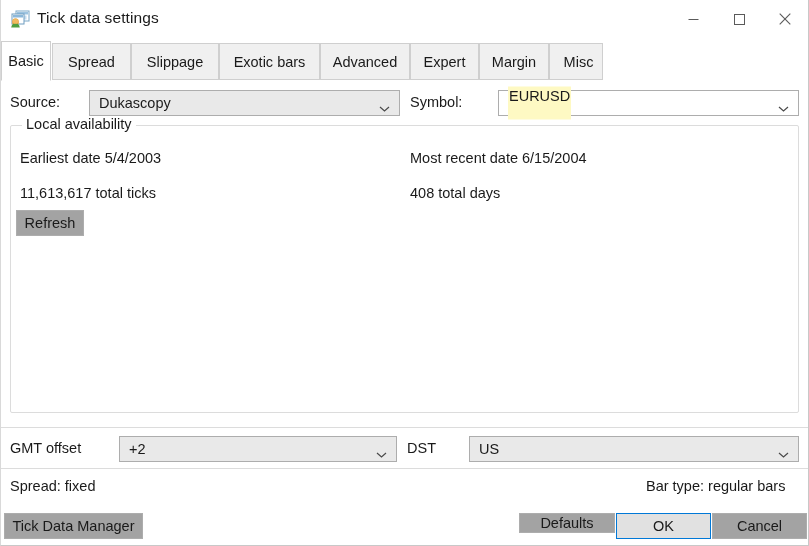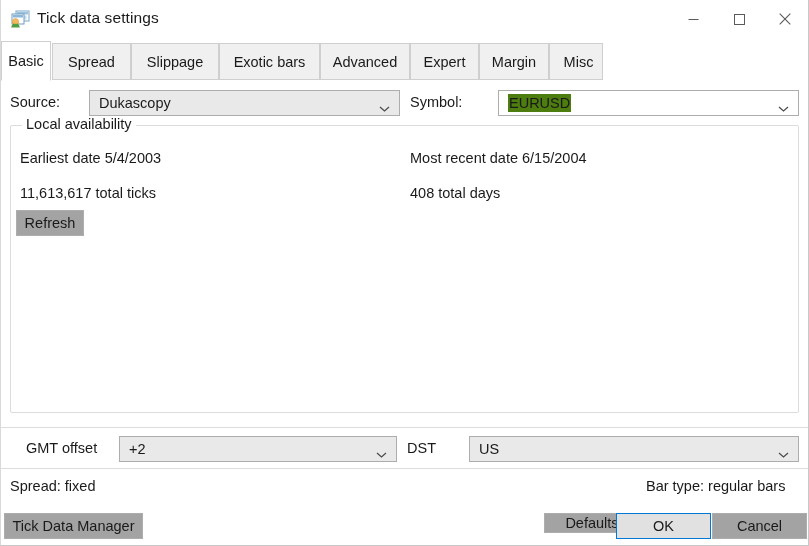--- a/index.html
+++ b/index.html
@@ -142,22 +142,22 @@
   }
   .combo.white { background: #ffffff; }
   .combo-text {
     position: absolute;
     left: 9px;
     font-size: 14.5px;
     color: #1a1a1a;
     white-space: nowrap;
   }
   .combo-text.selected {
-    background: #4d7c0f;
-    padding: 1px 1px 1px 1px;
+    background: #fef9c3;
+    padding: 1px 1px 16px 1px;
   }
   .combo-arrow {
     position: absolute;
     right: 9px;
     top: 50%;
     transform: translateY(-50%);
     width: 11px;
     height: 7px;
   }
 
@@ -332,21 +332,21 @@
       <span class="lbl" style="left:399px; top:59px;">408 total days</span>
 
       <div class="btn" style="left:5px; top:84px; width:68px; height:26px;">
         <span>Refresh</span>
       </div>
     </div>
   </div>
 
   <div class="hr" style="left:0px; top:427px; width:807px;"></div>
 
-  <span class="lbl" style="left:25px;   top:440px;">GMT offset</span>
+  <span class="lbl" style="left:9px;   top:440px;">GMT offset</span>
   <div class="combo" style="left:118px; top:436px; width:278px;">
     <span class="combo-text" style="top: 50%; transform: translateY(-50%);">+2</span>
     <span class="combo-arrow">
       <svg width="11" height="7" viewBox="0 0 11 7">
         <polyline points="1,1.5 5.5,5.5 10,1.5" fill="none" stroke="#4a4a4a" stroke-width="1.2"></polyline>
       </svg>
     </span>
   </div>
 
   <span class="lbl" style="left:406px; top:440px;">DST</span>
@@ -363,21 +363,21 @@
   <div class="statusbar">
     <span class="status-item" style="left:9px;">Spread:  fixed</span>
     <span class="status-item" style="left:645px;">Bar type:  regular bars</span>
   </div>
 
   <div class="hr" style="left:0px; top:506px; width:807px;"></div>
   <div class="footer">
     <div class="btn" style="left:3px; top:7px; width:139px; height:26px;">
       <span>Tick Data Manager</span>
     </div>
-    <div class="btn" style="left:518px; top:7px; width:96px; height:20px;margin-left:25px;">
+    <div class="btn" style="left:518px; top:7px; width:96px; height:20px;">
       <span>Defaults</span>
     </div>
     <div class="btn default" style="left:615px; top:7px; width:95px; height:26px;">
       <span>OK</span>
     </div>
     <div class="btn" style="left:711px; top:7px; width:95px; height:26px;align-items:center;">
       <span>Cancel</span>
     </div>
   </div>
 

